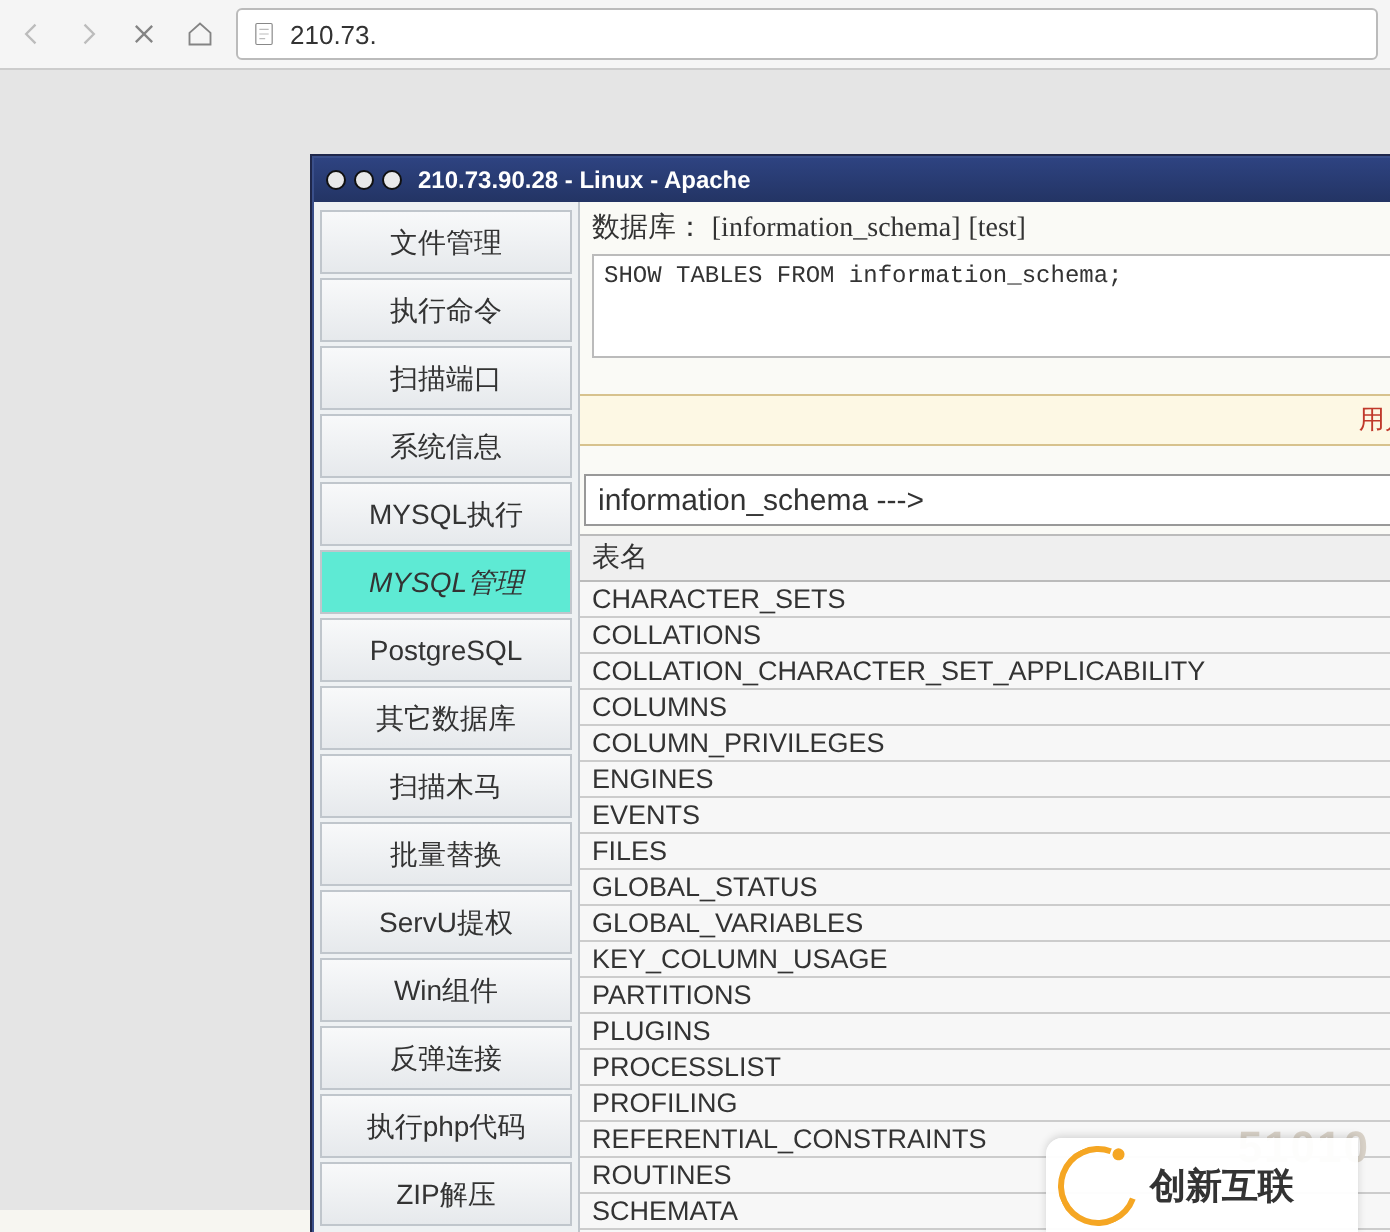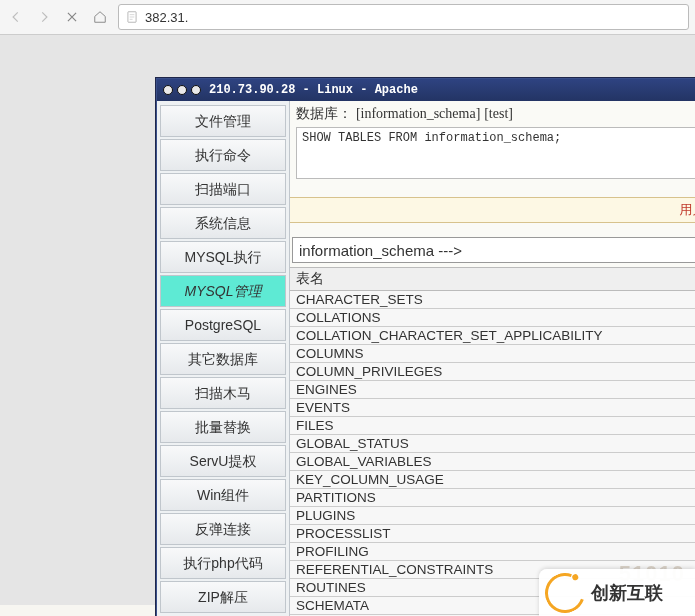--- a/index.html
+++ b/index.html
@@ -77,21 +77,21 @@
     gap: 4px;
   }
   .tb-dot {
     width: 10px; height: 10px;
     border: 1px solid #111;
     border-radius: 50%;
     background: #e9e9e9;
     box-sizing: border-box;
   }
   .tb-dot.min { background:#e9e9e9; }
-  .tb-title { margin-left: 4px; font-family: Liberation Mono, monospace; }
+  .tb-title { margin-left: 4px; }
   .app-body {
     display: flex;
     background: #fff;
   }
   
   .sidebar {
     width: 132px;
     background: #eef1f3;
     border-right: 1px solid #c0c6cc;
     padding: 2px 0;
@@ -191,21 +191,21 @@
     bottom: 30px;
     font-size: 22px;
     font-weight: bold;
     color: #d9d2c8;
     letter-spacing: 1px;
     pointer-events: none;
   }
   
   .logo-badge {
     position: absolute;
-    right: 0;
+    right: 16px;
     bottom: 0;
     height: 48px;
     width: 150px;
     background: rgba(255,255,255,0.95);
     border-top-left-radius: 8px;
     display: flex;
     align-items: center;
     gap: 6px;
     padding-left: 6px;
     box-shadow: 0 -1px 4px rgba(0,0,0,.15);
@@ -257,21 +257,21 @@
   <div class="bc-btn">
     <svg viewBox="0 0 24 24">
         <path d="M3 11l9-8 9 8v10H3z" stroke="#555" stroke-width="1.6" fill="none"></path>
       </svg>
   </div>
   <div class="url-bar">
     <svg class="doc-icon" viewBox="0 0 24 24">
         <rect x="5" y="3" width="14" height="18" rx="1" fill="#fff" stroke="#888"></rect>
         <path d="M8 8h8M8 12h8M8 16h5" stroke="#bbb"></path>
       </svg>
-    <span>382.31.</span>
+    <span>210.73.</span>
   </div>
 </div>
 
 <div class="page-area">
   <div class="page-bg-bottom"></div>
 
   <div class="app-window">
     <div class="app-titlebar">
       <span class="tb-dot"></span>
       <span class="tb-dot min"></span>

